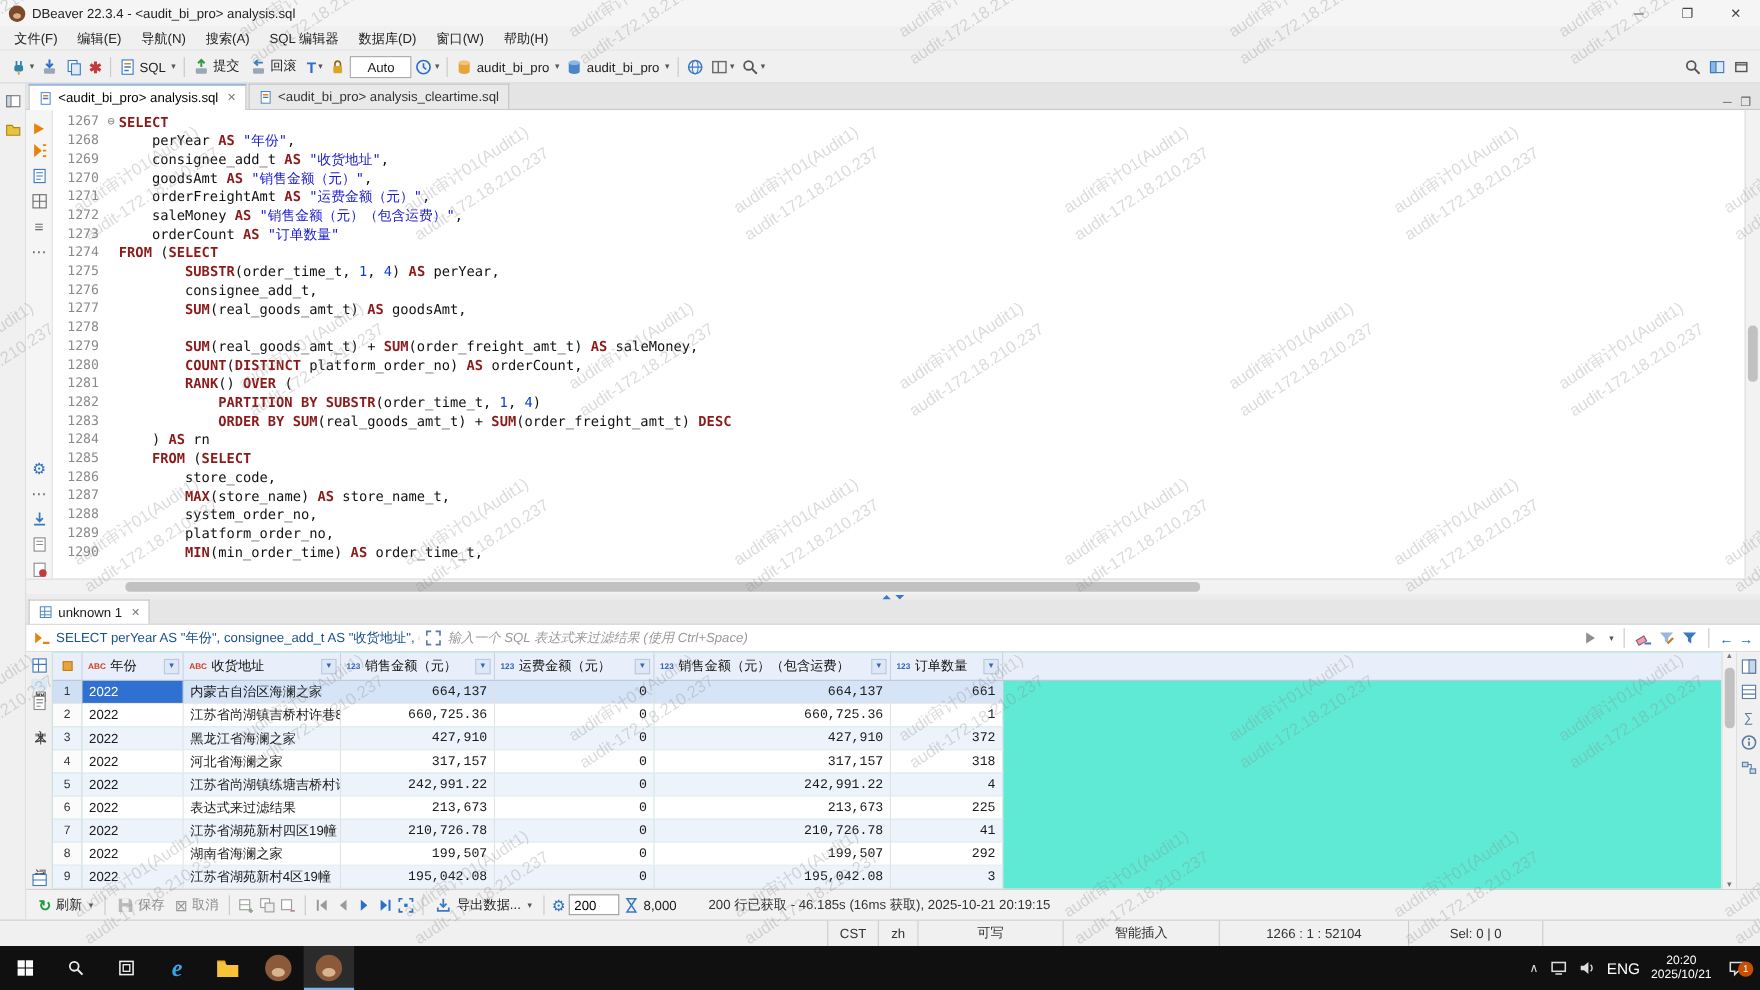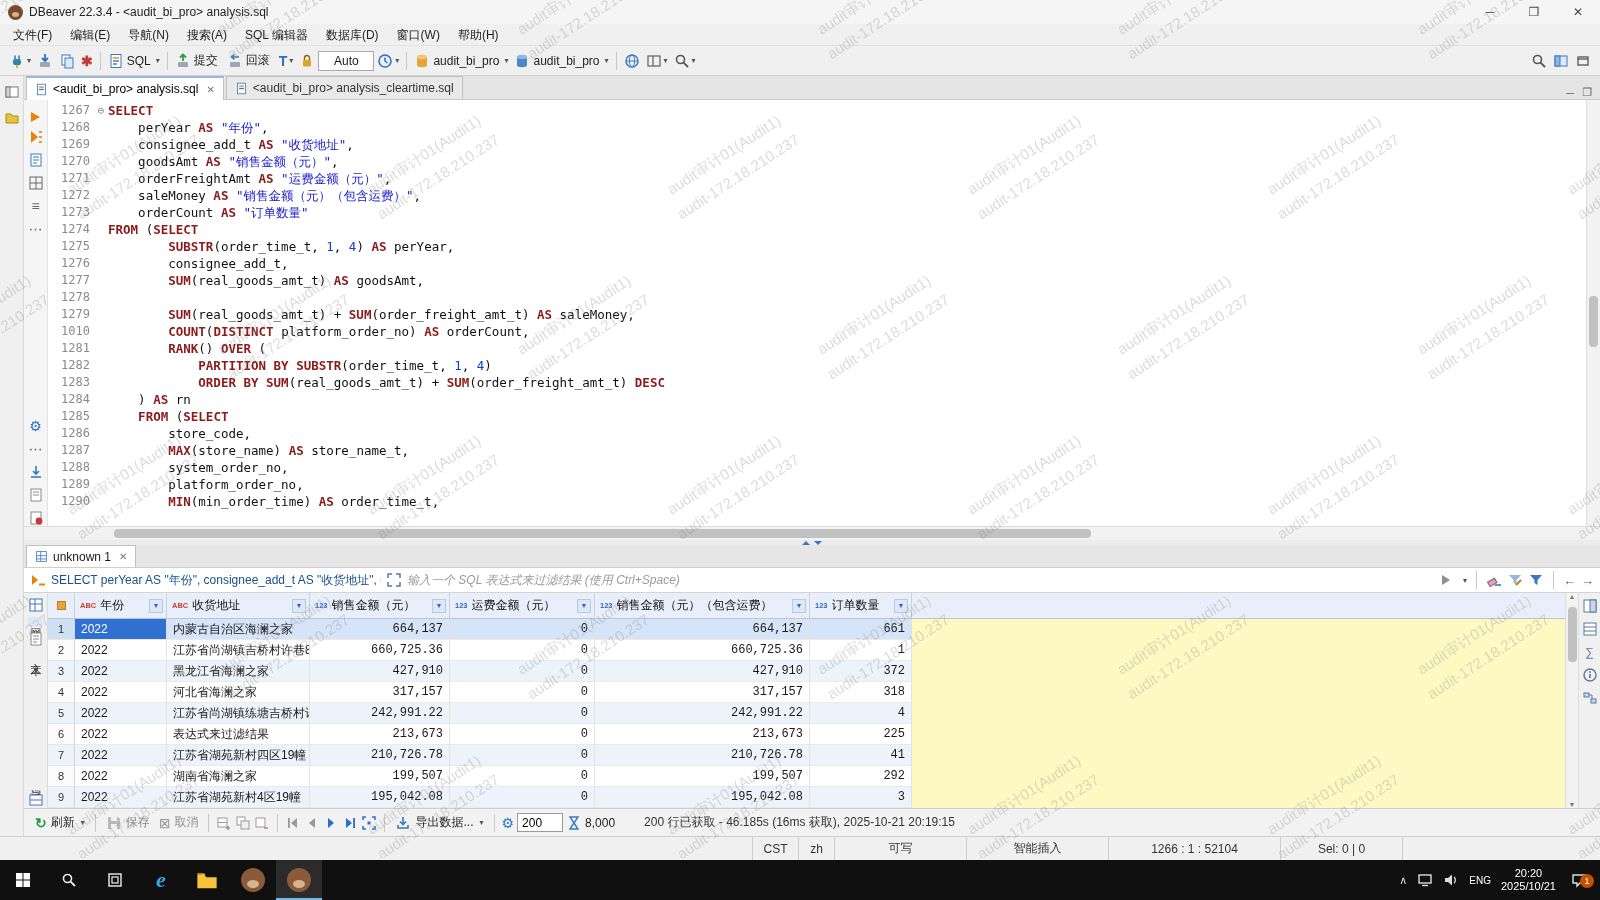--- a/index.html
+++ b/index.html
@@ -71,21 +71,21 @@
   .finput { flex:1; border:none; outline:none; font-size:12px; font-style:italic; color:#444; height:20px; }
   .finput::placeholder { color:#9a9a9a; font-style:italic; }
   .fbtn { display:flex; align-items:center; justify-content:center; width:20px; height:20px; }
   .tri-play { width:0; height:0; border-left:8px solid #8f8f8f; border-top:5px solid transparent; border-bottom:5px solid transparent; }
   .arrowtxt { color:#2a6fca; font-weight:bold; font-size:13px; }
 
   .rbody { height:215px; display:flex; flex:0 0 auto; background:#fff; }
   .rrail { width:24px; background:#f0f0f0; border-right:1px solid #dcdcdc; display:flex; flex-direction:column; align-items:center; padding-top:4px; gap:4px; flex:0 0 auto; }
   .vlabel { writing-mode:vertical-rl; font-size:11px; letter-spacing:2px; color:#333; padding:3px 0; }
   .vlabel.active { background:#dde8f6; border-radius:2px; }
-  .gridwrap { flex:1; overflow:hidden; background:#fef9c3; }
+  .gridwrap { flex:1; overflow:hidden; background:#5eead4; }
   .ghead { display:flex; height:26px; background:#e9effa; border-bottom:1px solid #b9c4d6; }
   .gcorner { width:27px; border-right:1px solid #c9d2e0; display:flex; align-items:center; justify-content:center; flex:0 0 auto; }
   .gcorner b { width:9px; height:9px; background:#e8a33d; border:1px solid #c07f17; display:block; }
   .gh-cell { display:flex; align-items:center; padding:0 3px 0 5px; border-right:1px solid #c9d2e0; gap:4px; flex:0 0 auto; }
   .gh-type { font-size:7.5px; font-weight:bold; }
   .gh-type.t-abc { color:#cc4125; } .gh-type.t-123 { color:#3465c0; }
   .gh-lab { font-size:12px; color:#111; white-space:nowrap; overflow:hidden; flex:1; }
   .gh-sort { width:14px; height:14px; background:#dde7f5; border:1px solid #b9c9e0; color:#3465c0; font-size:7px; display:flex; align-items:center; justify-content:center; flex:0 0 auto; }
   .g-row { display:flex; height:21px; }
   .g-row.stripe .g-cell, .g-row.stripe .g-rn { background:#edf3fb; }
@@ -112,21 +112,21 @@
   .sb-fill { flex:1; height:100%; border-left:1px solid #cdcdcd; }
 
   
   .taskbar { height:40px; background:#101010; display:flex; align-items:stretch; flex:0 0 auto; color:#fff; }
   .tk-btn { width:46px; display:flex; align-items:center; justify-content:center; flex:0 0 auto; position:relative; }
   .tk-btn.active { background:#2b2b2b; box-shadow:inset 0 -2px 0 #76b9ed; }
   .beaver { width:24px; height:24px; border-radius:50%; background:#8a5a3b; position:relative; }
   .beaver::after { content:""; position:absolute; left:6px; bottom:4px; width:12px; height:8px; border-radius:50%; background:#d9b491; }
   .tk-right { margin-left:auto; display:flex; align-items:center; gap:10px; padding-right:8px; }
   .tk-time { text-align:center; font-size:11px; line-height:13px; }
-  .tk-lang { font-size:10px; }
+  .tk-lang { font-size:14px; }
   .noti { position:relative; width:26px; display:flex; align-items:center; justify-content:center; }
   .badge { position:absolute; right:-2px; top:2px; background:#c75000; color:#fff; border-radius:50%; width:14px; height:14px; font-size:9px; display:flex; align-items:center; justify-content:center; }
 
   
   #watermark { position:absolute; left:0; top:0; width:1600px; height:858px; pointer-events:none; z-index:40; overflow:hidden; }
   .wm-tile { position:absolute; transform:rotate(-33deg); color:#8a8a8a; opacity:.30; font-size:15px; line-height:1.7; text-align:center; white-space:nowrap; }
 </style>
 </head>
 <body>
 
@@ -368,21 +368,21 @@
             <div class="code-line"><span class="ln">1270</span><span class="fold"></span><span><span class="tk-p">    goodsAmt </span><span class="tk-k">AS</span><span class="tk-p"> </span><span class="tk-s">"销售金额（元）"</span><span class="tk-p">,</span></span></div>
             <div class="code-line"><span class="ln">1271</span><span class="fold"></span><span><span class="tk-p">    orderFreightAmt </span><span class="tk-k">AS</span><span class="tk-p"> </span><span class="tk-s">"运费金额（元）"</span><span class="tk-p">,</span></span></div>
             <div class="code-line"><span class="ln">1272</span><span class="fold"></span><span><span class="tk-p">    saleMoney </span><span class="tk-k">AS</span><span class="tk-p"> </span><span class="tk-s">"销售金额（元）（包含运费）"</span><span class="tk-p">,</span></span></div>
             <div class="code-line"><span class="ln">1273</span><span class="fold"></span><span><span class="tk-p">    orderCount </span><span class="tk-k">AS</span><span class="tk-p"> </span><span class="tk-s">"订单数量"</span></span></div>
             <div class="code-line"><span class="ln">1274</span><span class="fold"></span><span><span class="tk-k">FROM</span><span class="tk-p"> (</span><span class="tk-k">SELECT</span></span></div>
             <div class="code-line"><span class="ln">1275</span><span class="fold"></span><span><span class="tk-p">        </span><span class="tk-k">SUBSTR</span><span class="tk-p">(order_time_t, </span><span class="tk-n">1</span><span class="tk-p">, </span><span class="tk-n">4</span><span class="tk-p">) </span><span class="tk-k">AS</span><span class="tk-p"> perYear,</span></span></div>
             <div class="code-line"><span class="ln">1276</span><span class="fold"></span><span><span class="tk-p">        consignee_add_t,</span></span></div>
             <div class="code-line"><span class="ln">1277</span><span class="fold"></span><span><span class="tk-p">        </span><span class="tk-k">SUM</span><span class="tk-p">(real_goods_amt_t) </span><span class="tk-k">AS</span><span class="tk-p"> goodsAmt,</span></span></div>
             <div class="code-line"><span class="ln">1278</span><span class="fold"></span></div>
             <div class="code-line"><span class="ln">1279</span><span class="fold"></span><span><span class="tk-p">        </span><span class="tk-k">SUM</span><span class="tk-p">(real_goods_amt_t) + </span><span class="tk-k">SUM</span><span class="tk-p">(order_freight_amt_t) </span><span class="tk-k">AS</span><span class="tk-p"> saleMoney,</span></span></div>
-            <div class="code-line"><span class="ln">1010</span><span class="fold"></span><span><span class="tk-p">        </span><span class="tk-k">COUNT</span><span class="tk-p">(</span><span class="tk-k">DISTINCT</span><span class="tk-p"> platform_order_no) </span><span class="tk-k">AS</span><span class="tk-p"> orderCount,</span></span></div>
+            <div class="code-line"><span class="ln">1280</span><span class="fold"></span><span><span class="tk-p">        </span><span class="tk-k">COUNT</span><span class="tk-p">(</span><span class="tk-k">DISTINCT</span><span class="tk-p"> platform_order_no) </span><span class="tk-k">AS</span><span class="tk-p"> orderCount,</span></span></div>
             <div class="code-line"><span class="ln">1281</span><span class="fold"></span><span><span class="tk-p">        </span><span class="tk-k">RANK</span><span class="tk-p">() </span><span class="tk-k">OVER</span><span class="tk-p"> (</span></span></div>
             <div class="code-line"><span class="ln">1282</span><span class="fold"></span><span><span class="tk-p">            </span><span class="tk-k">PARTITION BY</span><span class="tk-p"> </span><span class="tk-k">SUBSTR</span><span class="tk-p">(order_time_t, </span><span class="tk-n">1</span><span class="tk-p">, </span><span class="tk-n">4</span><span class="tk-p">)</span></span></div>
             <div class="code-line"><span class="ln">1283</span><span class="fold"></span><span><span class="tk-p">            </span><span class="tk-k">ORDER BY</span><span class="tk-p"> </span><span class="tk-k">SUM</span><span class="tk-p">(real_goods_amt_t) + </span><span class="tk-k">SUM</span><span class="tk-p">(order_freight_amt_t) </span><span class="tk-k">DESC</span></span></div>
             <div class="code-line"><span class="ln">1284</span><span class="fold"></span><span><span class="tk-p">    ) </span><span class="tk-k">AS</span><span class="tk-p"> rn</span></span></div>
             <div class="code-line"><span class="ln">1285</span><span class="fold"></span><span><span class="tk-p">    </span><span class="tk-k">FROM</span><span class="tk-p"> (</span><span class="tk-k">SELECT</span></span></div>
             <div class="code-line"><span class="ln">1286</span><span class="fold"></span><span><span class="tk-p">        store_code,</span></span></div>
             <div class="code-line"><span class="ln">1287</span><span class="fold"></span><span><span class="tk-p">        </span><span class="tk-k">MAX</span><span class="tk-p">(store_name) </span><span class="tk-k">AS</span><span class="tk-p"> store_name_t,</span></span></div>
             <div class="code-line"><span class="ln">1288</span><span class="fold"></span><span><span class="tk-p">        system_order_no,</span></span></div>
             <div class="code-line"><span class="ln">1289</span><span class="fold"></span><span><span class="tk-p">        platform_order_no,</span></span></div>
             <div class="code-line"><span class="ln">1290</span><span class="fold"></span><span><span class="tk-p">        </span><span class="tk-k">MIN</span><span class="tk-p">(min_order_time) </span><span class="tk-k">AS</span><span class="tk-p"> order_time_t,</span></span></div>

